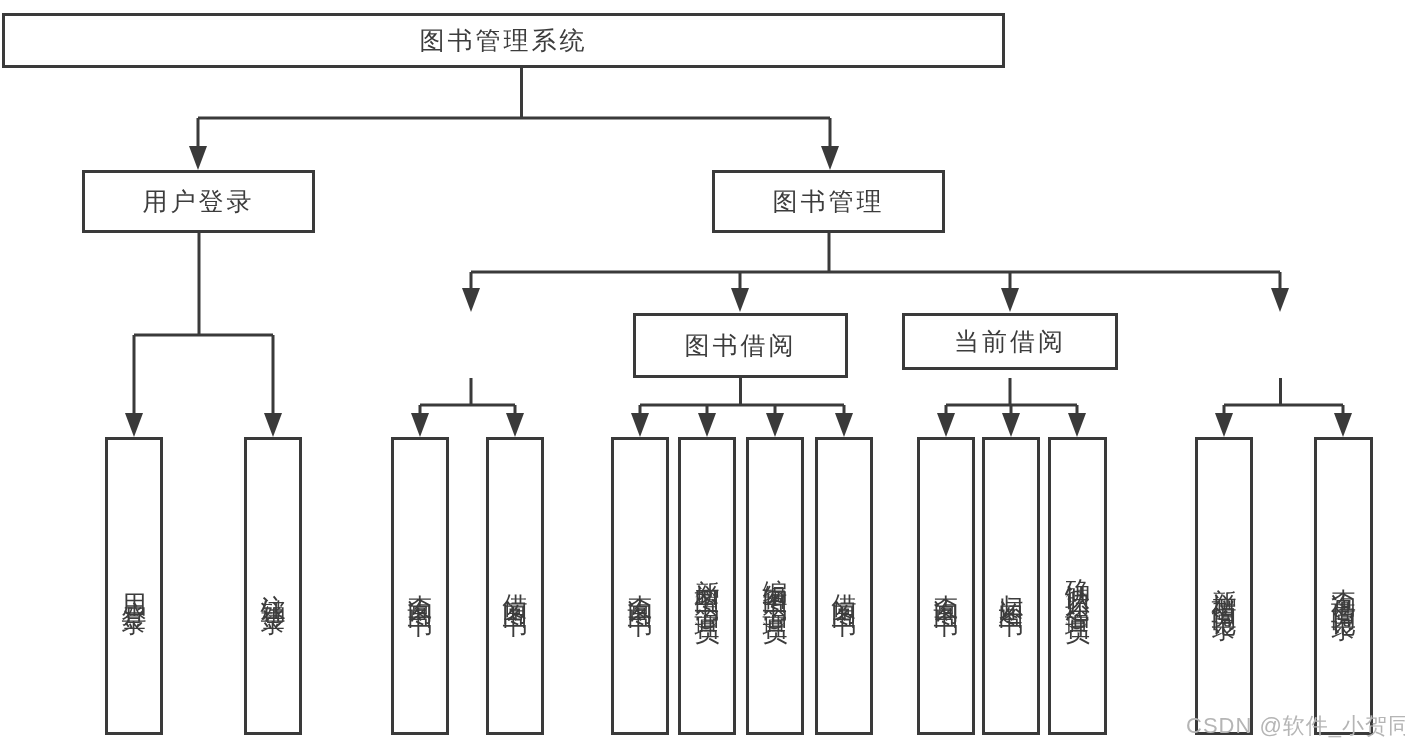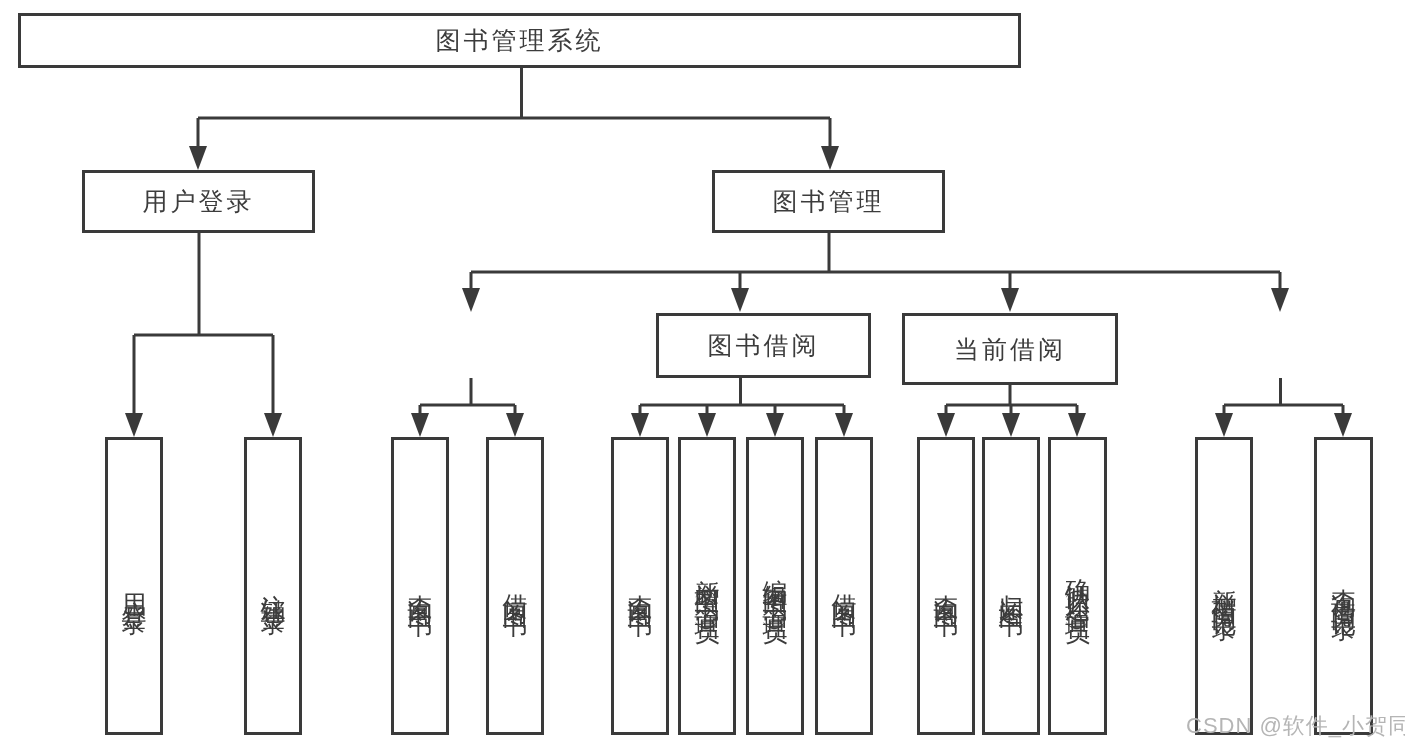--- a/index.html
+++ b/index.html
@@ -89,35 +89,35 @@
     <path d="M1010 378 V405 M946 405 H1077 M946 405 V414 M1011 405 V414 M1077 405 V414"></path>
     <polygon fill="#3a3a3a" stroke="none" points="937,413 955,413 946,437"></polygon>
     <polygon fill="#3a3a3a" stroke="none" points="1002,413 1020,413 1011,437"></polygon>
     <polygon fill="#3a3a3a" stroke="none" points="1068,413 1086,413 1077,437"></polygon>
 
     <path d="M1280.5 378 V405 M1224 405 H1343 M1224 405 V414 M1343 405 V414"></path>
     <polygon fill="#3a3a3a" stroke="none" points="1215,413 1233,413 1224,437"></polygon>
     <polygon fill="#3a3a3a" stroke="none" points="1334,413 1352,413 1343,437"></polygon>
   </svg>
 
-  <div class="node" style="left:18px; top:13px; width:1003px; height:55px;">
+  <div class="node" style="left:2px; top:13px; width:1003px; height:55px;">
     <span class="h-label">图书管理系统</span>
   </div>
 
   <div class="node" style="left:82px; top:170px; width:233px; height:63px;">
     <span class="h-label">用户登录</span>
   </div>
   <div class="node" style="left:712px; top:170px; width:233px; height:63px;">
     <span class="h-label">图书管理</span>
   </div>
 
-  <div class="node" style="left:633px; top:313px; width:215px; height:65px;margin-left:23px;">
+  <div class="node" style="left:633px; top:313px; width:215px; height:65px;">
     <span class="h-label">图书借阅</span>
   </div>
-  <div class="node" style="left:902px; top:313px; width:216px; height:72px;">
+  <div class="node" style="left:902px; top:313px; width:216px; height:57px;">
     <span class="h-label">当前借阅</span>
   </div>
 
   <div class="node leaf" style="left:105px; top:437px; width:58px; height:298px;">
     <span class="v-label">用户登录</span>
   </div>
   <div class="node leaf" style="left:244px; top:437px; width:58px; height:298px;">
     <span class="v-label">注销登录</span>
   </div>
 

